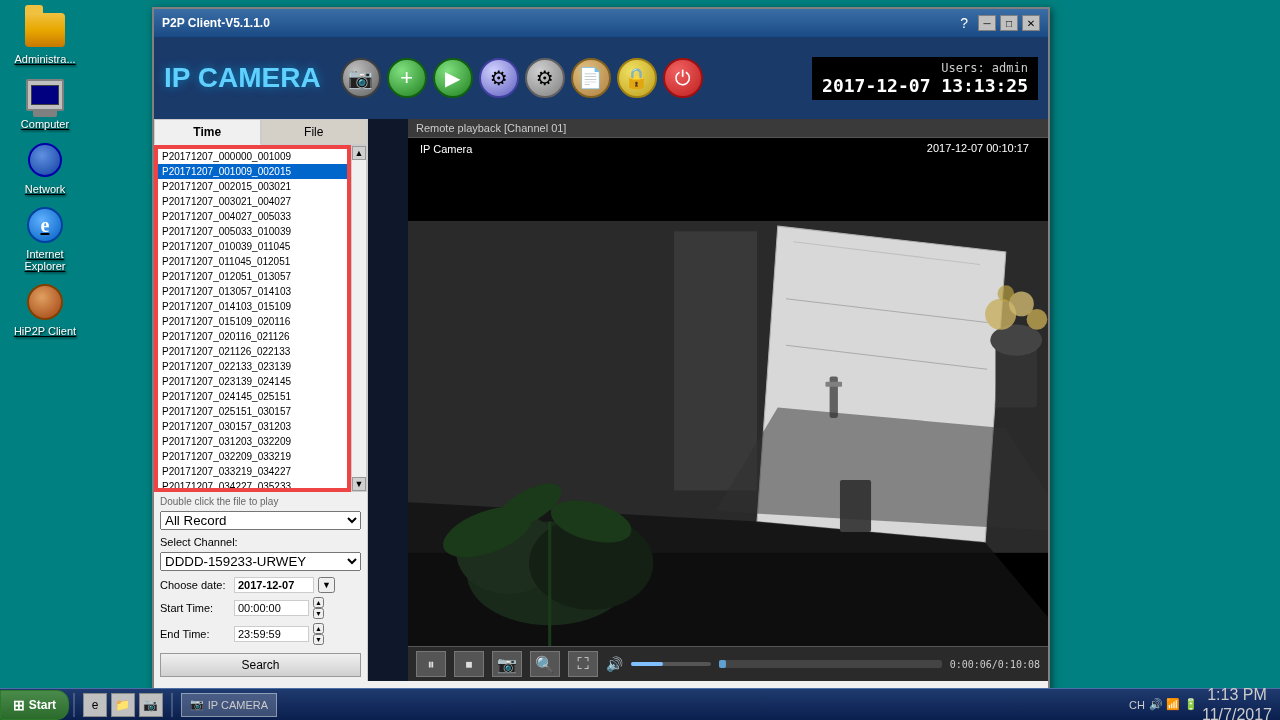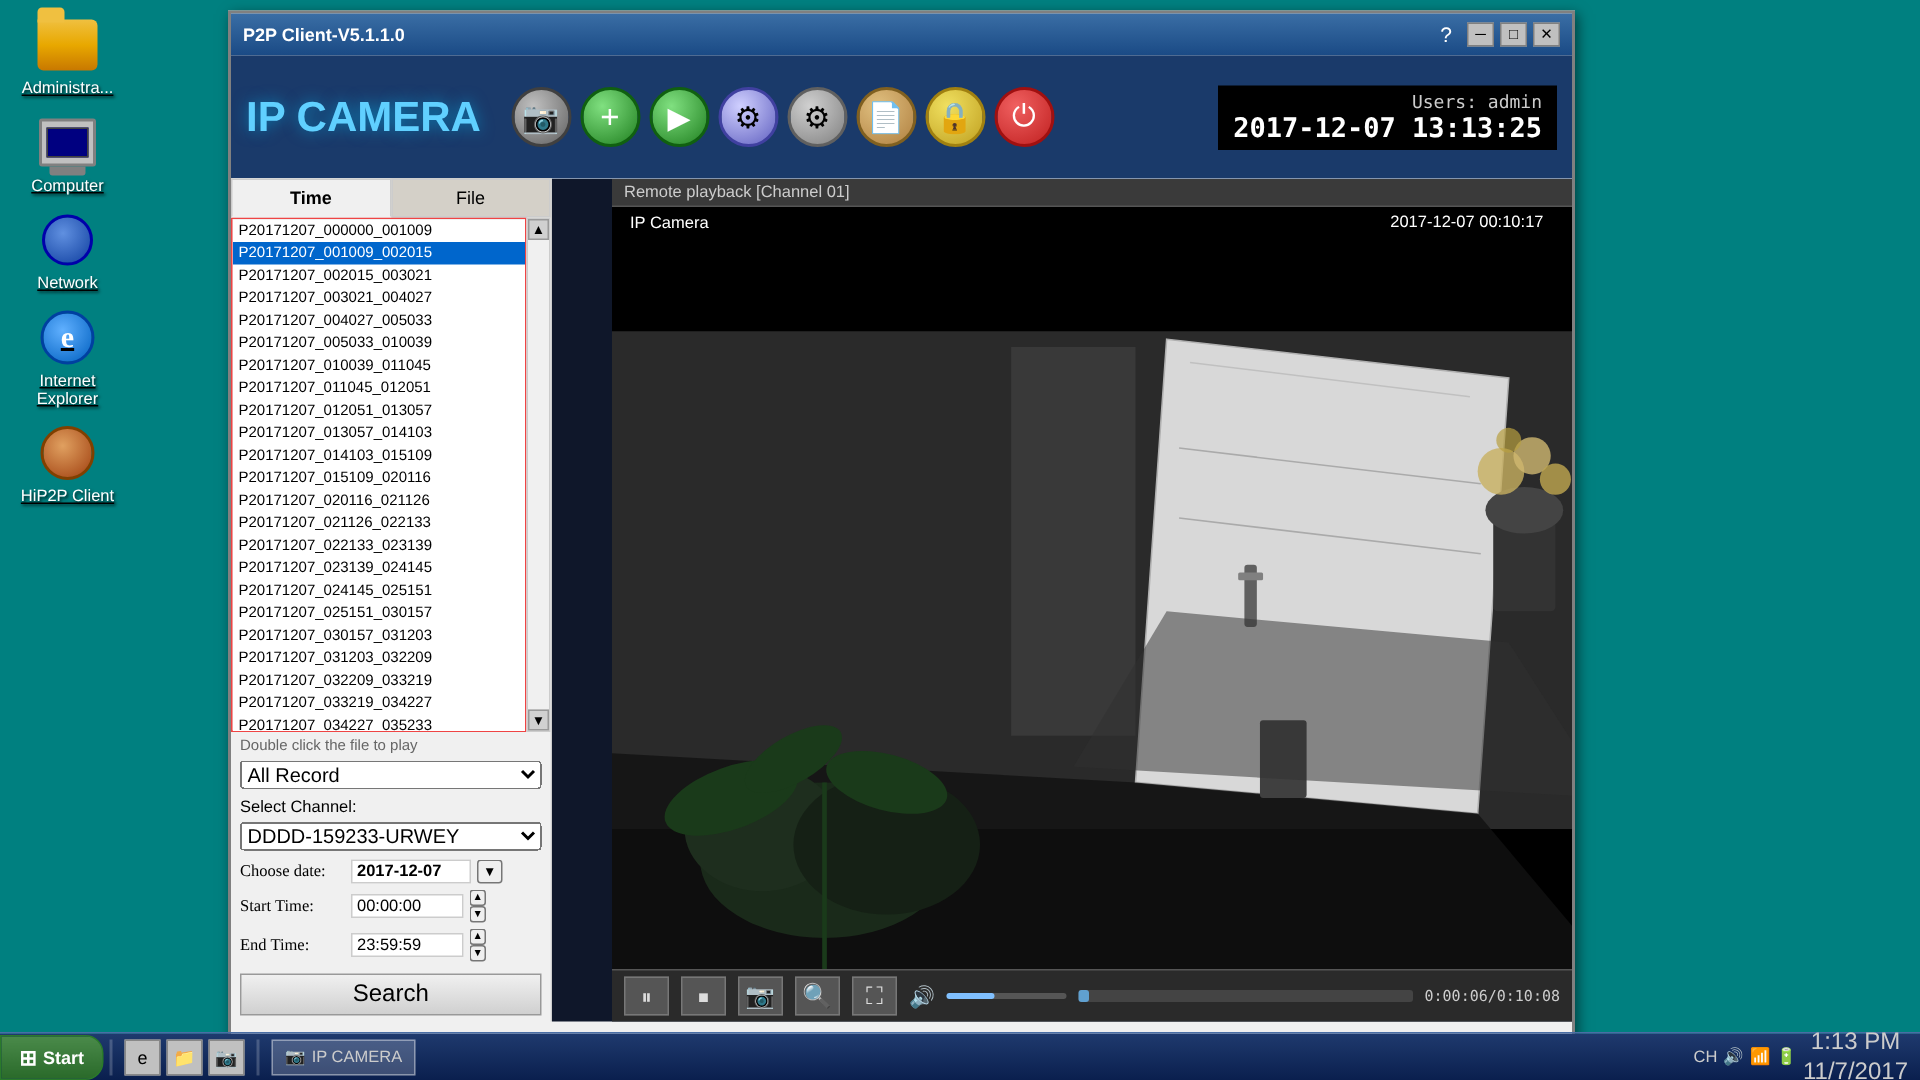--- a/index.html
+++ b/index.html
@@ -283,21 +283,21 @@
       border-bottom: 1px solid #f0f0f0;
       font-weight: bold;
     }
 
     
     .file-list {
       flex: 1;
       overflow-y: auto;
       overflow-x: hidden;
       background: white;
-      border: 1px solid #ef4444;
+      border: 4px solid #ef4444;
     }
     .file-item {
       padding: 2px 4px;
       font-size: 10px;
       cursor: pointer;
       white-space: nowrap;
       color: #000;
     }
     .file-item.selected { background: #0066cc; color: white; }
 
@@ -336,34 +336,34 @@
       width: 100%;
       margin-bottom: 6px;
     }
     .date-row {
       display: flex;
       align-items: center;
       gap: 4px;
       margin-bottom: 4px;
       font-size: 11px;
     }
-    .date-label { width: 70px; font-family: Liberation Serif, serif; }
+    .date-label { width: 70px; }
     .date-input {
       border: 1px solid #ccc;
       padding: 1px 3px;
       font-size: 11px;
       width: 90px;
     }
     .search-btn {
       width: 100%;
       padding: 4px;
       background: linear-gradient(180deg, #f0f0f0, #d0d0d0);
       border: 1px solid #999;
       cursor: pointer;
-      font-size: 16px;
+      font-size: 12px;
       margin-top: 4px;
     }
 
     
     .right-panel {
       flex: 1;
       display: flex;
       flex-direction: column;
       background: #0f172a;
       padding-left: 40px;

